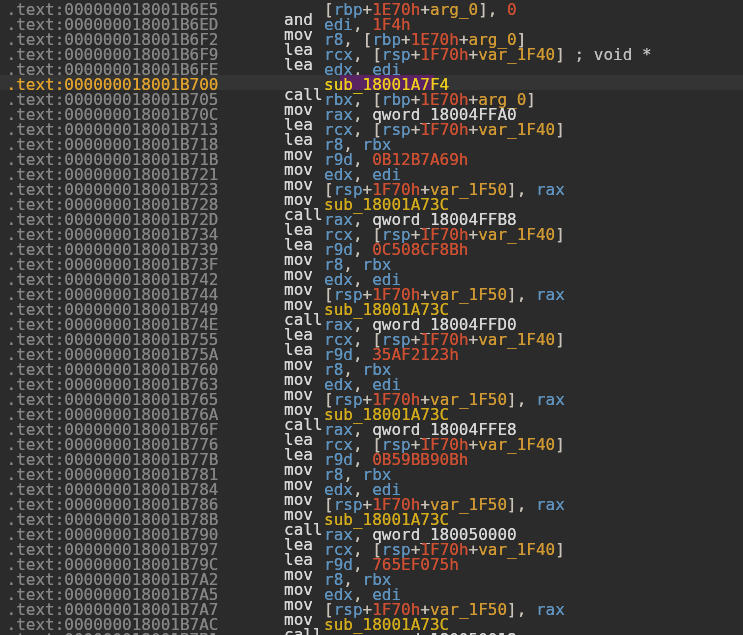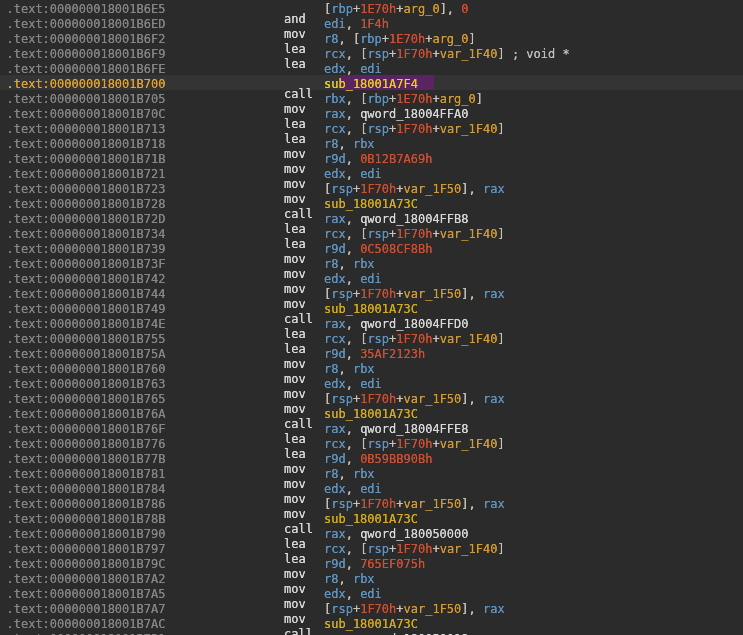--- a/index.html
+++ b/index.html
@@ -1,20 +1,20 @@
 <!DOCTYPE html>
 <html style="--bg: #2b2b2b; --rowhl: #343434; --addr: #858585; --addrhl: #e2a32d; --mnem: #d8d8d8; --pun: #c9c2b8; --reg: #6094c0; --num: #ce5033; --stk: #d29a33; --sub: #d4ac1c; --dat: #d8d8d8; --com: #bebebe; --selbg: #5a2462; --seltext: #efce1b;"><head>
 <meta charset="utf-8">
 <style>
   html,body{margin:0;padding:0}
   body{width:743px;height:635px;overflow:hidden;background:var(--bg,#2b2b2b)}
   .listing{
     position:relative;width:743px;height:635px;overflow:hidden;
     font-family:"DejaVu Sans Mono","Liberation Mono",monospace;
-    font-size:12px;line-height:15px;white-space:pre;
+    font-size:16px;line-height:15px;white-space:pre;
     text-shadow:0 0 .5px currentColor;
     background:var(--bg)
   }
   .line{position:relative;height:15px}
   .line.current{background:var(--rowhl)}
   .addr{position:absolute;left:6.5px;top:2px;color:var(--addr)}
   .line.current .addr{color:var(--addrhl)}
   .mnem{position:absolute;left:284px;top:12px;color:var(--mnem)}
   .ops{position:absolute;left:324px;top:2px;color:var(--pun)}
   .selbox{position:absolute;left:340px;top:0;width:94px;height:15px;background:var(--selbg)}

